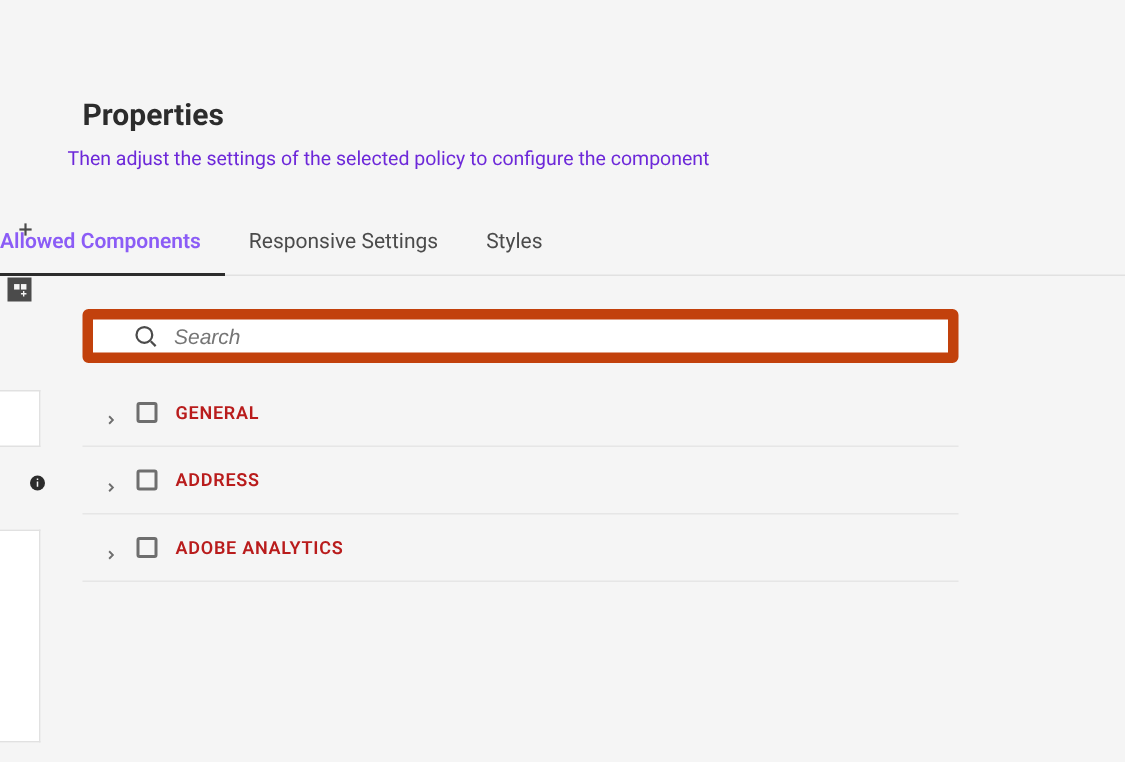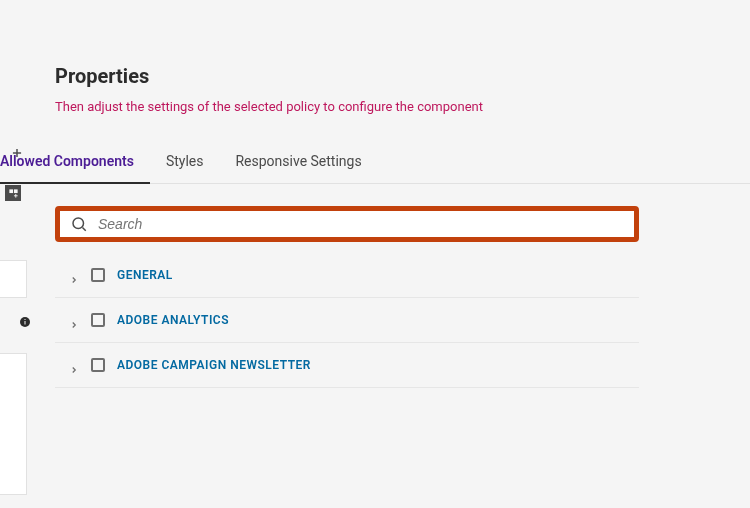--- a/index.html
+++ b/index.html
@@ -21,43 +21,43 @@
   .heading {
     position: absolute;
     left: 55px;
     top: 28px;
     font-size: 20px;
     font-weight: 700;
     color: #2c2c2c;
   }
   .subheading {
     position: absolute;
-    left: 55px;
+    left: 45px;
     top: 76px;
     font-size: 13px;
-    color: #be185d;
+    color: #6d28d9;
   }
   .tabs {
     position: absolute;
     left: 0;
     top: 118px;
     width: 750px;
     display: flex;
     border-bottom: 1px solid #e1e1e1;
     font-size: 14px;
     color: #4b4b4b;
   }
   .tab {
     padding: 12px 16px 14px 16px;
     cursor: pointer;
     white-space: nowrap;
     position: relative;
   }
   .tab.active {
-    color: #4c1d95;
+    color: #8b5cf6;
     font-weight: 600;
   }
   .tab.active::after {
     content: "";
     position: absolute;
     left: 0;
     right: 0;
     bottom: -1px;
     height: 2px;
     background: #2c2c2c;
@@ -66,25 +66,25 @@
     padding-left: 0;
     padding-right: 16px;
   }
   .searchbar {
     position: absolute;
     left: 55px;
     top: 183px;
     width: 584px;
     height: 36px;
     background: #ffffff;
-    border: 5px solid #c2410c;
+    border: 7px solid #c2410c;
     border-radius: 4px;
     display: flex;
     align-items: center;
-    padding: 0 10px;
+    padding: 0 26px;
     box-sizing: border-box;
   }
   .search-icon {
     width: 18px;
     height: 18px;
     color: #4b4b4b;
     margin-right: 8px;
     flex: 0 0 auto;
   }
   .search-input {
@@ -123,21 +123,21 @@
     border: 2px solid #6e6e6e;
     border-radius: 2px;
     margin-right: 12px;
     flex: 0 0 auto;
     box-sizing: border-box;
     cursor: pointer;
   }
   .item-label {
     font-size: 12px;
     letter-spacing: 0.5px;
-    color: #0369a1;
+    color: #b91c1c;
     font-weight: 600;
   }
   
   .left-box {
     position: absolute;
     background: #ffffff;
     border: 1px solid #e1e1e1;
     border-left: none;
   }
   .lb1 {
@@ -196,22 +196,22 @@
 </style>
 </head>
 <body>
 <div class="page">
 
 <h1 class="heading">Properties</h1>
 <div class="subheading">Then adjust the settings of the selected policy to configure the component</div>
 
 <div class="tabs">
   <div class="tab active">Allowed Components</div>
+  <div class="tab">Responsive Settings</div>
   <div class="tab">Styles</div>
-  <div class="tab">Responsive Settings</div>
 </div>
 
 <div class="mini-plus">
   <svg viewBox="0 0 24 24" fill="none" stroke="currentColor" stroke-width="2.5">
         <line x1="12" y1="5" x2="12" y2="19"></line>
         <line x1="5" y1="12" x2="19" y2="12"></line>
       </svg>
 </div>
 
 <div class="mini-icons">
@@ -240,28 +240,28 @@
             <polyline points="9 18 15 12 9 6"></polyline>
           </svg></span>
     <span class="checkbox"></span>
     <span class="item-label">GENERAL</span>
   </div>
   <div class="item">
     <span class="chevron-icon"><svg viewBox="0 0 24 24" fill="none" stroke="currentColor" stroke-width="3">
             <polyline points="9 18 15 12 9 6"></polyline>
           </svg></span>
     <span class="checkbox"></span>
-    <span class="item-label">ADOBE ANALYTICS</span>
+    <span class="item-label">ADDRESS</span>
   </div>
   <div class="item">
     <span class="chevron-icon"><svg viewBox="0 0 24 24" fill="none" stroke="currentColor" stroke-width="3">
             <polyline points="9 18 15 12 9 6"></polyline>
           </svg></span>
     <span class="checkbox"></span>
-    <span class="item-label">ADOBE CAMPAIGN NEWSLETTER</span>
+    <span class="item-label">ADOBE ANALYTICS</span>
   </div>
 </div>
 
 <div class="left-box lb1"></div>
 <div class="left-box lb2"></div>
 
 <span class="info-icon">
   <svg viewBox="0 0 24 24" fill="currentColor">
         <circle cx="12" cy="12" r="10"></circle>
         <rect x="11" y="10" width="2" height="7" fill="#f5f5f5"></rect>

